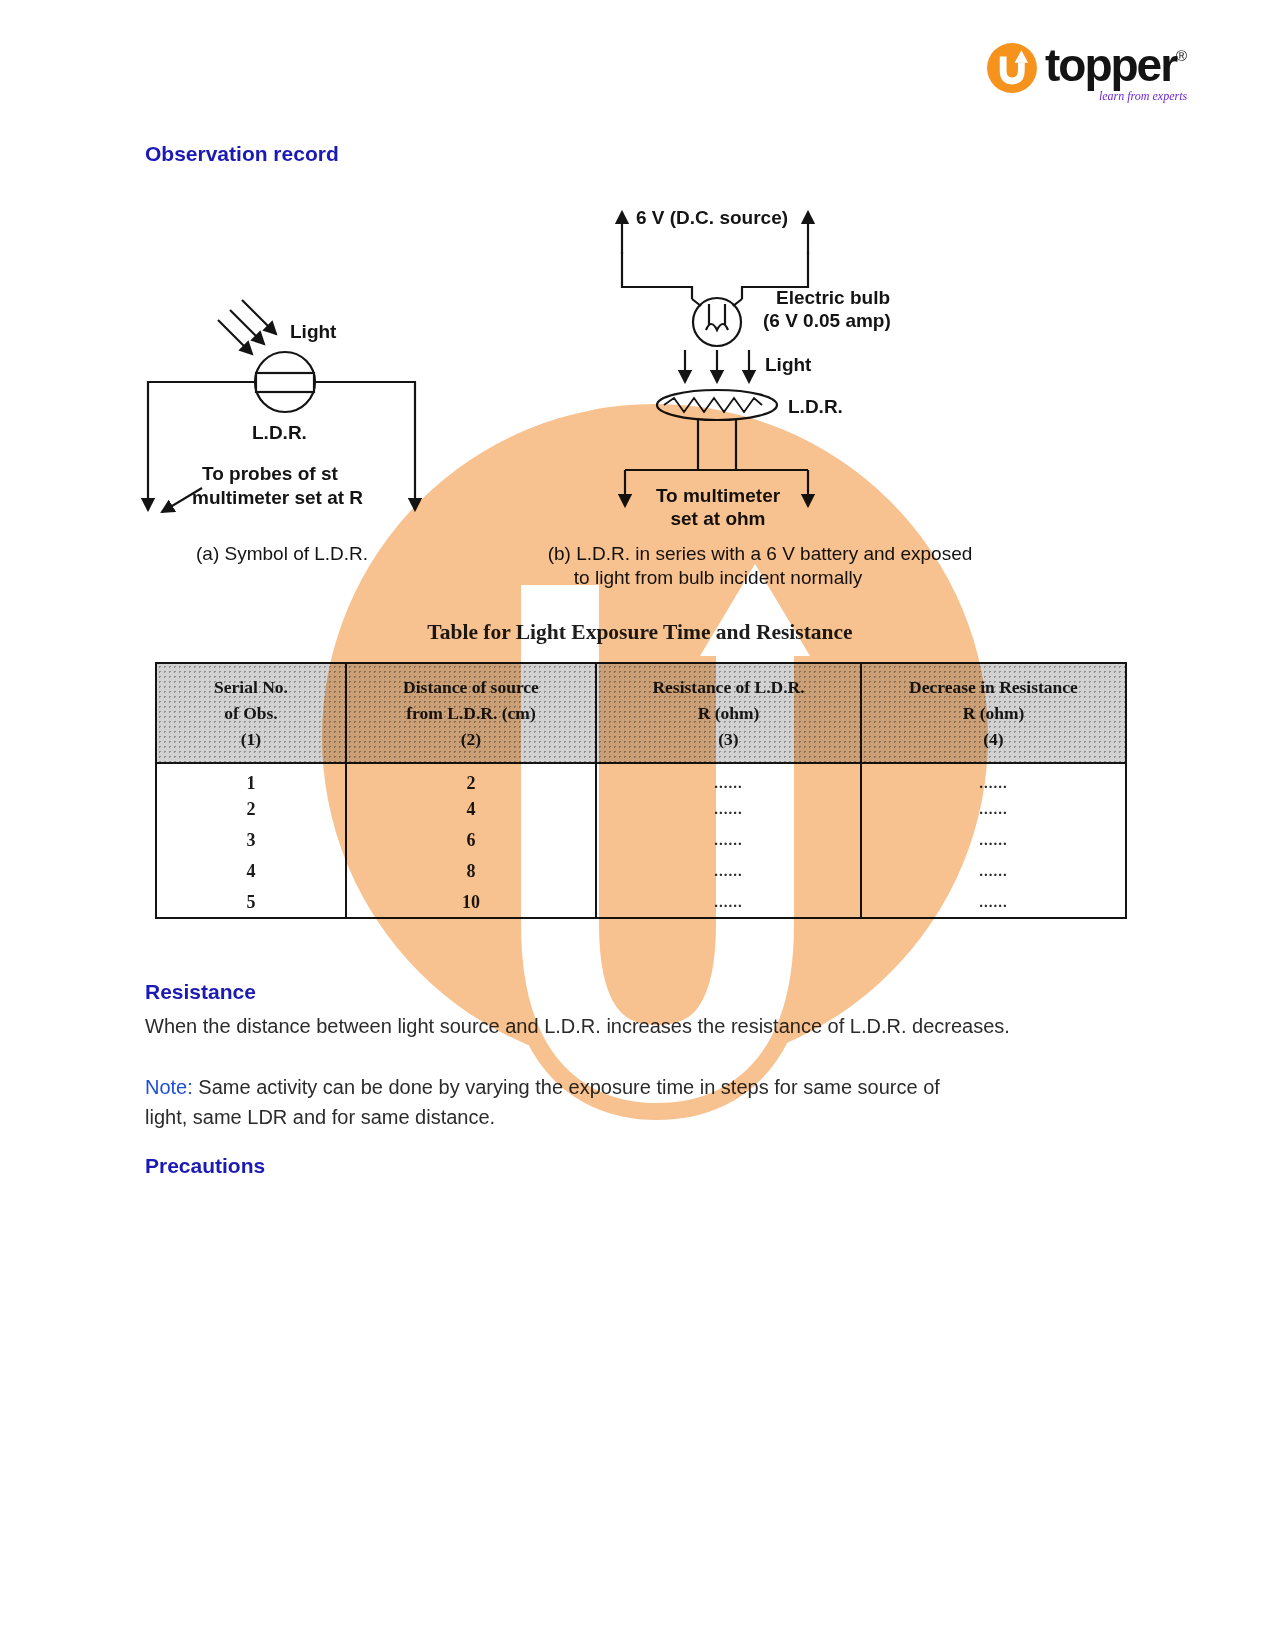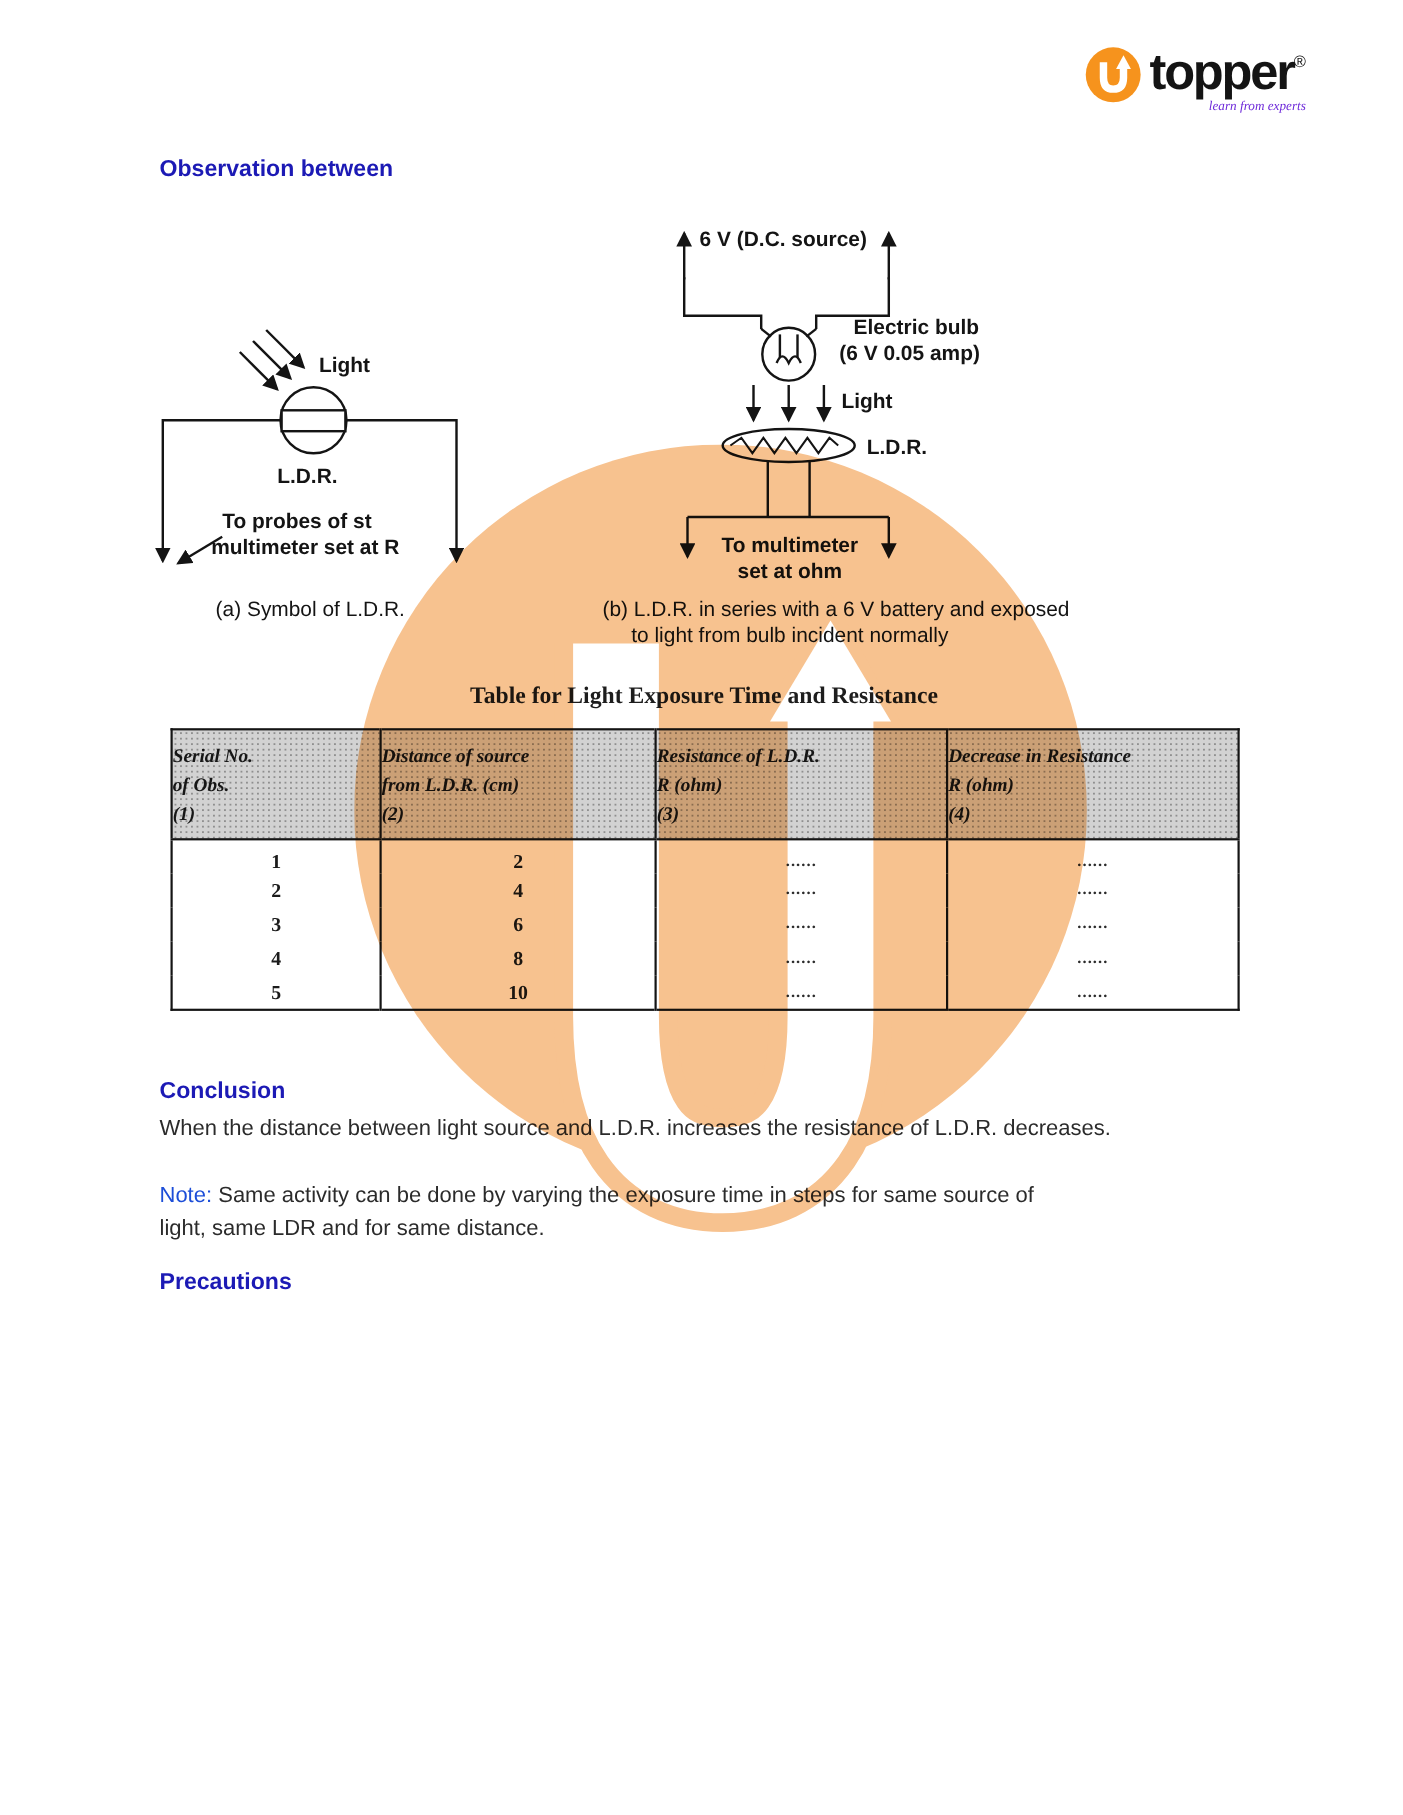--- a/index.html
+++ b/index.html
@@ -56,22 +56,22 @@
   }
   .tbl {
     position:absolute; left:155px; top:662px; width:970px; z-index:2;
     border-collapse:collapse; table-layout:fixed;
     border:2.5px solid #141414;
     font-family:"Liberation Serif", serif;
   }
   .tbl col.c1 { width:190px; } .tbl col.c2 { width:250px; }
   .tbl col.c3 { width:265px; } .tbl col.c4 { width:265px; }
   .tbl th {
-    height:100px; vertical-align:middle; text-align:left;
-    font-style:italic; font-weight:bold; font-size:17.5px; color:#161616;
+    height:100px; vertical-align:middle; text-align:center;
+    font-weight:bold; font-size:17.5px; color:#161616;
     line-height:1.5;
     border-bottom:2.5px solid #141414;
     background-color:#d2d2d2;
     background-image:radial-gradient(#8f8f8f 1px, rgba(0,0,0,0) 1px);
     background-size:5px 5px;
   }
   .tbl th:not(:first-child), .tbl td:not(:first-child) { border-left:2px solid #141414; }
   .tbl td {
     height:31px; text-align:center; vertical-align:middle;
     font-size:18px; font-weight:bold; color:#1b1b1b;
@@ -117,21 +117,21 @@
       <polygon points="68,16 55,40 81,40" fill="#ffffff"></polygon>
     </svg>
     <div class="logo-textwrap">
       <div class="brand-line">
         <span class="brand">topper</span><span class="reg">®</span>
       </div>
       <div class="tagline">learn from experts</div>
     </div>
   </header>
 
-  <h2 class="head obs-heading">Observation between</h2>
+  <h2 class="head obs-heading">Observation record</h2>
 
   <svg class="diagrams" width="1000" height="440" viewBox="0 0 1000 440">
     <defs>
       <marker id="arr" viewBox="0 0 10 10" refX="8.5" refY="5" markerWidth="6.5" markerHeight="6.5" orient="auto-start-reverse">
         <path d="M0,0 L10,5 L0,10 z" fill="#141414"></path>
       </marker>
     </defs>
 
     <g stroke="#141414" stroke-width="2.2" fill="none">
       <line x1="78" y1="128" x2="112" y2="162" marker-end="url(#arr)"></line>
@@ -242,19 +242,19 @@
       </tr>
       <tr>
         <td>5</td>
         <td>10</td>
         <td class="dots">......</td>
         <td class="dots">......</td>
       </tr>
     </tbody>
   </table>
 
-  <h2 class="head conclusion-heading">Conclusion</h2>
+  <h2 class="head conclusion-heading">Resistance</h2>
   <p class="para conclusion-p">When the distance between light source and L.D.R. increases the resistance of L.D.R. decreases.</p>
   <p class="para note-p"><span class="note-label">Note:</span><span> Same activity can be done by varying the exposure time in steps for same source of light, same LDR and for same distance.</span></p>
 
   <h2 class="head precautions-heading">Precautions</h2>
 
 </div>
 
 </body></html>

